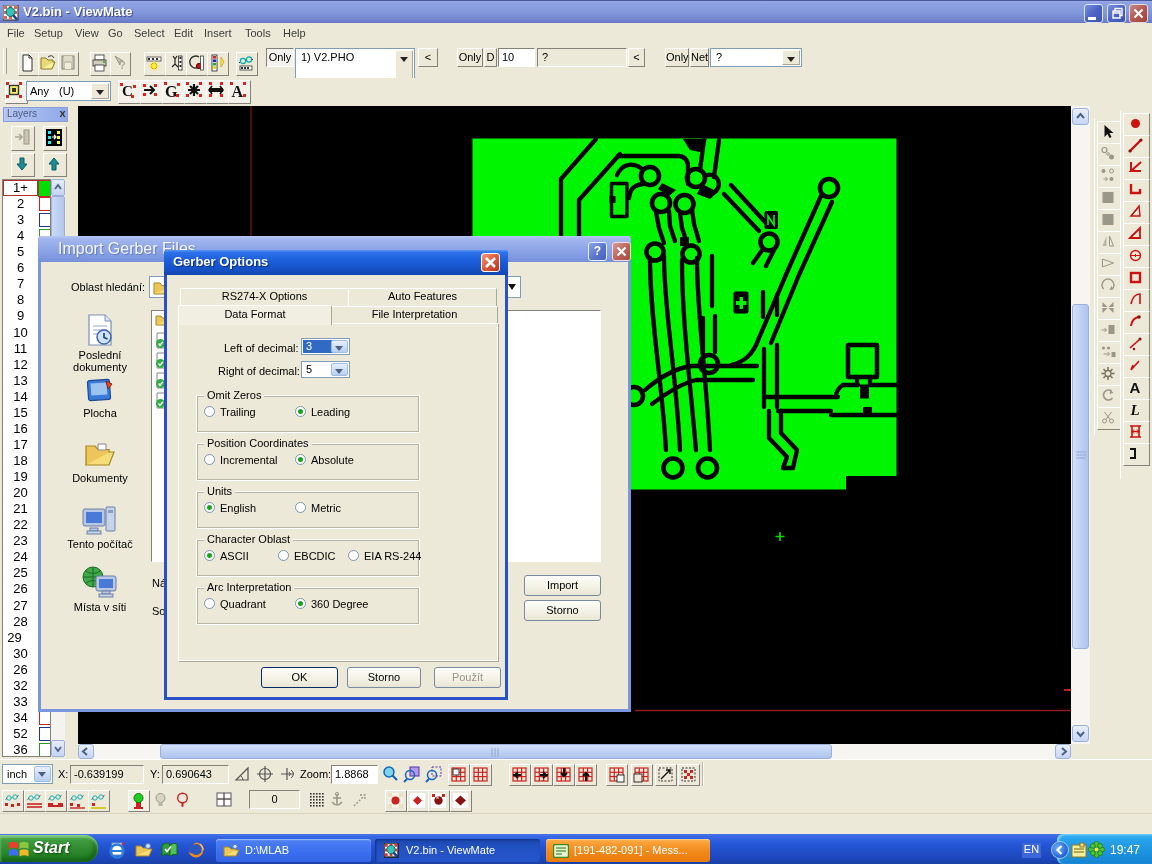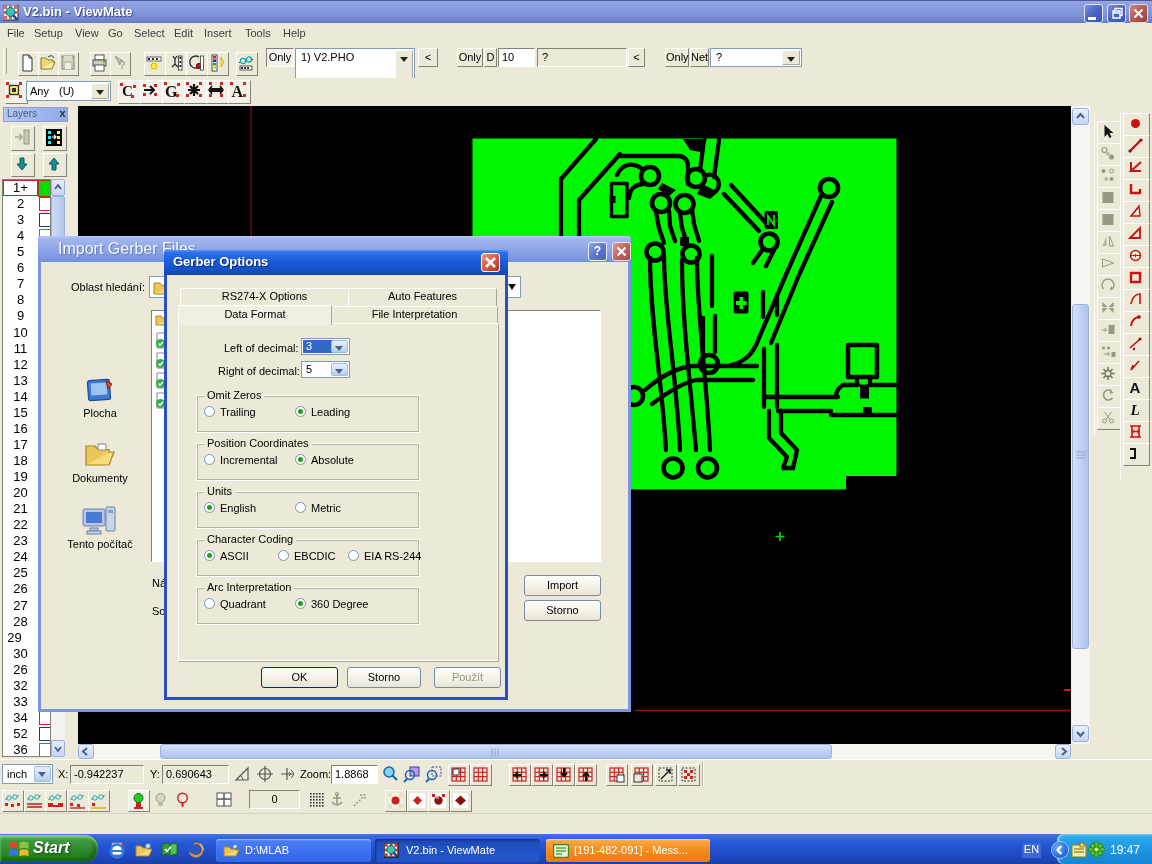--- a/index.html
+++ b/index.html
@@ -643,21 +643,21 @@
 </div>
 <div class="abs tan" style="left:1071px;top:744px;width:81px;height:15px;"></div>
 
 <div class="abs tan" style="left:0;top:759px;width:1152px;height:28px;border-top:1px solid #fff;" id="status1">
   <div class="abs combo" style="left:2px;top:4px;width:51px;height:20px;box-sizing:border-box;">
       <div class="abs" style="left:4px;top:3px;">inch</div>
       <div class="comboarrow"></div>
     </div>
   <div class="abs" style="left:58px;top:8px;">X:</div>
   <div class="abs sunkentan" style="left:70px;top:5px;width:74px;height:19px;box-sizing:border-box;">
-      <div class="abs" style="left:3px;top:2px;">-0.942237</div>
+      <div class="abs" style="left:3px;top:2px;">-0.639199</div>
     </div>
   <div class="abs" style="left:150px;top:8px;">Y:</div>
   <div class="abs sunkentan" style="left:162px;top:5px;width:67px;height:19px;box-sizing:border-box;">
       <div class="abs" style="left:3px;top:2px;">0.690643</div>
     </div>
   <div class="abs" style="left:233px;top:4px;"><svg width="20" height="20">
         <path d="M3 16 L15 4 L15 16 Z" fill="none" stroke="#555" stroke-width="1.2"></path>
         <path d="M10 16 a6 6 0 0 0 -2 -4" fill="none" stroke="#555"></path>
       </svg></div>
   <div class="abs" style="left:255px;top:4px;"><svg width="20" height="20">
@@ -1052,20 +1052,34 @@
   <div class="abs" style="left:30px;top:45px;">Oblast hledání:</div>
 
   <div class="abs combo" style="left:108px;top:40px;width:372px;height:22px;box-sizing:border-box;">
     <svg class="abs" style="left:3px;top:2px" width="20" height="17">
         <path d="M1 15 l3.5 -8 h14 l-3.5 8 z" fill="#f7dd7a" stroke="#a8861d"></path>
         <path d="M1 15 v-11 h6 l2 2.5 h6 v2" fill="#ecc65a" stroke="#a8861d"></path>
       </svg>
     <div class="abs" style="right:4px;top:7px;width:0;height:0;border:4px solid transparent;border-top:6px solid #111;"></div>
   </div>
 
+  <div class="abs" style="left:24px;top:78px;width:70px;text-align:center;">
+    <svg width="30" height="33" viewBox="0 0 30 33">
+        <path d="M4 1 h16 l6 6 v24 h-22 z" fill="#fff" stroke="#7a90b8" stroke-width="1.2"></path>
+        <path d="M20 1 v6 h6" fill="#dce6f4" stroke="#7a90b8"></path>
+        <g stroke="#b8c6dc" stroke-width="1.5">
+          <line x1="8" y1="12" x2="22" y2="12"></line>
+          <line x1="8" y1="16" x2="22" y2="16"></line>
+          <line x1="8" y1="20" x2="16" y2="20"></line>
+        </g>
+        <circle cx="19" cy="23" r="7" fill="#cfe2f8" stroke="#3a62a8" stroke-width="1.4"></circle>
+        <path d="M19 19 v4.5 l3.5 1.5" fill="none" stroke="#1d3c74" stroke-width="1.6"></path>
+      </svg>
+    <div style="font-size:11px;">Poslední<br>dokumenty</div>
+  </div>
   <div class="abs" style="left:24px;top:141px;width:70px;text-align:center;">
     <svg width="29" height="28" viewBox="0 0 29 28">
         <rect x="2" y="3" width="22" height="20" rx="2" fill="#3a7ad8" stroke="#1d4a90" stroke-width="1.2" transform="rotate(-4 13 13)"></rect>
         <rect x="5" y="6" width="16" height="12" fill="#9cc4f0" transform="rotate(-4 13 13)"></rect>
         <path d="M20 4 l6 3 l-4 5 z" fill="#e84a2a" stroke="#8a1d0c"></path>
       </svg>
     <div style="font-size:11px;">Plocha</div>
   </div>
   <div class="abs" style="left:24px;top:203px;width:70px;text-align:center;">
     <svg width="32" height="31" viewBox="0 0 32 31">
@@ -1078,20 +1092,31 @@
   <div class="abs" style="left:16px;top:268px;width:86px;text-align:center;">
     <svg width="36px" height="32" viewBox="0 0 36 32">
         <rect x="24" y="3" width="9" height="24" rx="1" fill="#c8d4e8" stroke="#6a80a8"></rect>
         <rect x="26" y="6" width="5" height="3" fill="#8aa0c0"></rect>
         <rect x="1" y="5" width="22" height="17" rx="2" fill="#b8c8e4" stroke="#6a80a8"></rect>
         <rect x="4" y="8" width="16" height="11" fill="#4a7ad8"></rect>
         <rect x="8" y="24" width="8" height="3" fill="#b8c8e4" stroke="#6a80a8"></rect>
         <rect x="5" y="27" width="14" height="3" fill="#c8d4e8" stroke="#6a80a8"></rect>
       </svg>
     <div style="font-size:11px;">Tento počítač</div>
+  </div>
+  <div class="abs" style="left:16px;top:330px;width:86px;text-align:center;">
+    <svg width="36" height="33" viewBox="0 0 36 33">
+        <circle cx="11" cy="11" r="10" fill="#3fa848" stroke="#1d6a24"></circle>
+        <path d="M4 5 q7 5 14 0 M4 17 q7 -5 14 0 M11 1 v20 M1 11 h20" fill="none" stroke="#1d6a24" stroke-width="1"></path>
+        <rect x="14" y="10" width="20" height="15" rx="2" fill="#b8c8e4" stroke="#6a80a8"></rect>
+        <rect x="17" y="13" width="14" height="9" fill="#4a7ad8"></rect>
+        <rect x="20" y="25" width="8" height="3" fill="#b8c8e4" stroke="#6a80a8"></rect>
+        <rect x="17" y="28" width="14" height="3" fill="#c8d4e8" stroke="#6a80a8"></rect>
+      </svg>
+    <div style="font-size:11px;">Místa v síti</div>
   </div>
 
   <div class="abs sunken" style="left:110px;top:74px;width:450px;height:252px;box-sizing:border-box;">
     <svg class="abs" style="left:3px;top:2px" width="16" height="14">
         <path d="M1 12 l3 -6 h11 l-3 6 z" fill="#f7dd7a" stroke="#a8861d"></path>
         <path d="M1 12 v-9 h5 l1.5 2 h5 v1.5" fill="#ecc65a" stroke="#a8861d"></path>
       </svg>
     <svg class="abs" style="left:3px;top:21px" width="16" height="17">
         <path d="M2 1 h8 l4 4 v11 h-12 z" fill="#fff" stroke="#888"></path>
         <path d="M10 1 v4 h4" fill="none" stroke="#888"></path>
@@ -1181,21 +1206,21 @@
       <div class="abs" style="left:144px;top:204px;">Absolute</div>
 
     <div class="abs grp" style="left:29px;top:241px;width:222px;height:36px;"></div>
     <div class="abs" style="left:37px;top:235px;background:#ece9d8;padding:0 3px;">Units</div>
     <div class="radio sel" style="left:37px;top:252px;"></div>
       <div class="abs" style="left:53px;top:252px;">English</div>
     <div class="radio" style="left:128px;top:252px;"></div>
       <div class="abs" style="left:144px;top:252px;">Metric</div>
 
     <div class="abs grp" style="left:29px;top:289px;width:222px;height:36px;"></div>
-    <div class="abs" style="left:37px;top:283px;background:#ece9d8;padding:0 3px;">Character Coding</div>
+    <div class="abs" style="left:37px;top:283px;background:#ece9d8;padding:0 3px;">Character Oblast</div>
     <div class="radio sel" style="left:37px;top:300px;"></div>
       <div class="abs" style="left:53px;top:300px;">ASCII</div>
     <div class="radio" style="left:111px;top:300px;"></div>
       <div class="abs" style="left:127px;top:300px;">EBCDIC</div>
     <div class="radio" style="left:181px;top:300px;"></div>
       <div class="abs" style="left:197px;top:300px;">EIA RS-244</div>
 
     <div class="abs grp" style="left:29px;top:337px;width:222px;height:36px;"></div>
     <div class="abs" style="left:37px;top:331px;background:#ece9d8;padding:0 3px;">Arc Interpretation</div>
     <div class="radio" style="left:37px;top:348px;"></div>

